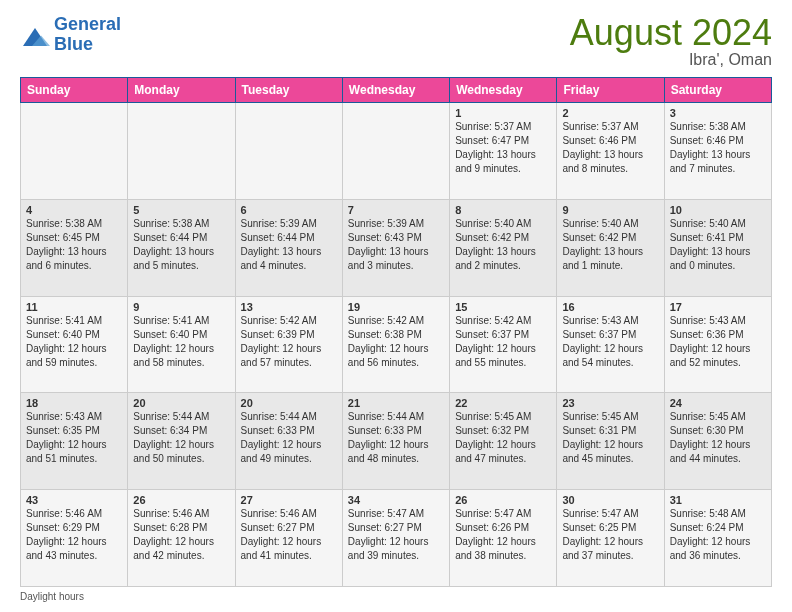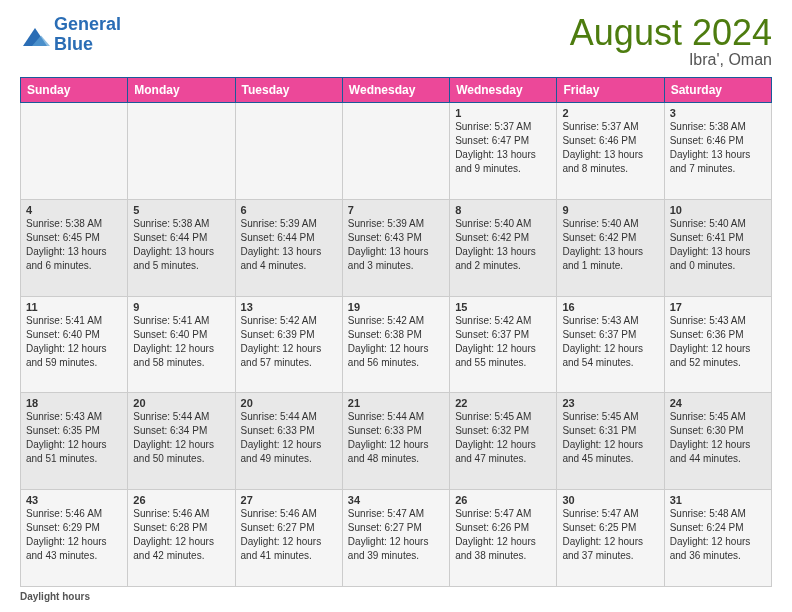--- a/index.html
+++ b/index.html
@@ -96,21 +96,20 @@
     }
     .day-info {
       line-height: 1.4;
       font-size: 10px;
     }
     .footer-note {
       font-size: 10px;
       color: #555;
       margin-top: 4px;
       text-align: left;
-      font-weight: bold;
     }
   </style>
 </head>
 <body>
 
 <div class="page">
   <div class="header">
     <div class="logo">
       <svg class="logo-icon" viewBox="0 0 40 40">
         <polygon points="20,4 36,28 4,28" fill="#2a6db5"></polygon>

